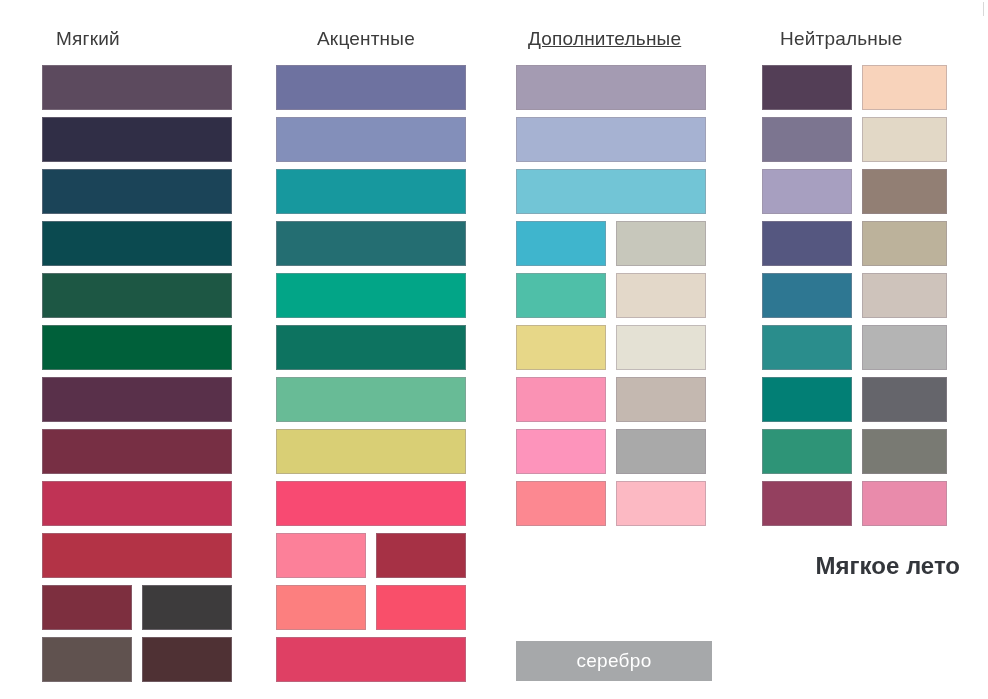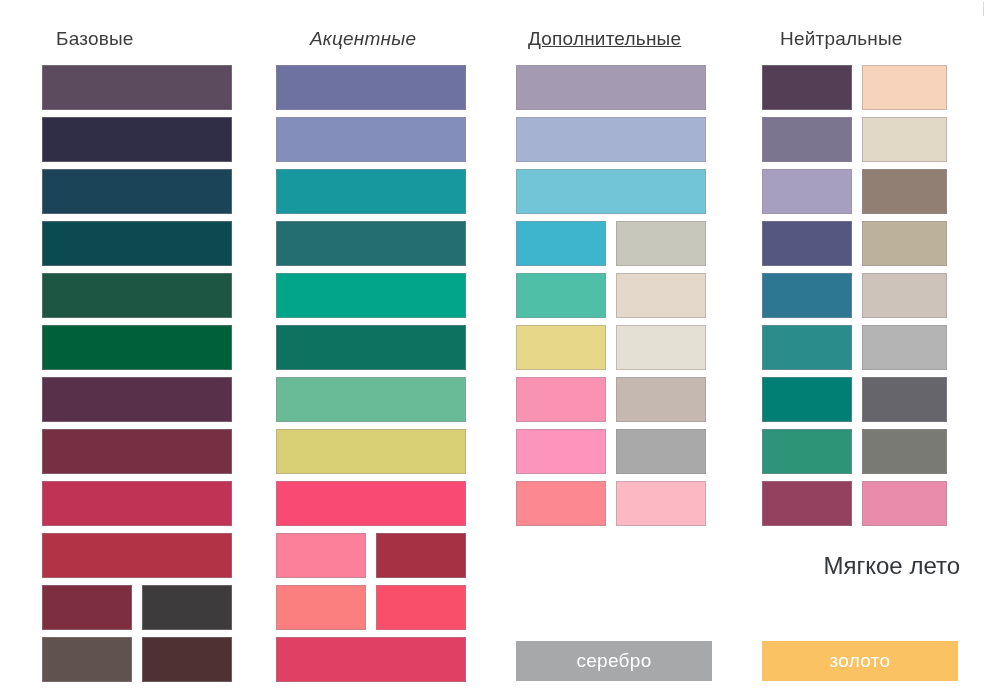--- a/index.html
+++ b/index.html
@@ -94,21 +94,21 @@
   }
 </style>
 </head>
 <body>
 
 <div id="palette-root">
 
   <div class="corner-mark"></div>
 
   <div class="column" id="col-base" style="left:42px; width:190px;">
-    <div class="col-title" style="left:14px;">Базовые</div>
+    <div class="col-title" style="left:14px;">Мягкий</div>
     <div class="swatch-stack" style="left:0; top:65px;">
         <div class="swatch-row" style="top: 0px; left: 0px;">
           <div class="swatch full left" style="background-color: rgb(92, 74, 94);"></div>
         </div>
         <div class="swatch-row" style="top: 52px; left: 0px;">
           <div class="swatch full left" style="background-color: rgb(48, 46, 70);"></div>
         </div>
         <div class="swatch-row" style="top: 104px; left: 0px;">
           <div class="swatch full left" style="background-color: rgb(27, 68, 88);"></div>
         </div>
@@ -138,21 +138,21 @@
           <div class="swatch half right" style="background-color: rgb(61, 59, 60);"></div>
         </div>
         <div class="swatch-row" style="top: 572px; left: 0px;">
           <div class="swatch half left" style="background-color: rgb(96, 82, 79);"></div>
           <div class="swatch half right" style="background-color: rgb(79, 49, 52);"></div>
         </div>
       </div>
   </div>
 
   <div class="column" id="col-accent" style="left:276px; width:190px;">
-    <div class="col-title" style="left:34px;font-style:italic;">Акцентные</div>
+    <div class="col-title" style="left:41px;">Акцентные</div>
     <div class="swatch-stack" style="left:0; top:65px;">
         <div class="swatch-row" style="top: 0px; left: 0px;">
           <div class="swatch full left" style="background-color: rgb(110, 114, 160);"></div>
         </div>
         <div class="swatch-row" style="top: 52px; left: 0px;">
           <div class="swatch full left" style="background-color: rgb(131, 143, 186);"></div>
         </div>
         <div class="swatch-row" style="top: 104px; left: 0px;">
           <div class="swatch full left" style="background-color: rgb(23, 152, 158);"></div>
         </div>
@@ -262,24 +262,21 @@
           <div class="swatch half left" style="background-color: rgb(46, 148, 119);"></div>
           <div class="swatch half right" style="background-color: rgb(121, 122, 115);"></div>
         </div>
         <div class="swatch-row" style="top: 416px; left: 0px;">
           <div class="swatch half left" style="background-color: rgb(148, 64, 95);"></div>
           <div class="swatch half right" style="background-color: rgb(233, 139, 171);"></div>
         </div>
       </div>
   </div>
 
-  <div class="tagline-block" style="top:552px;">
+  <div class="tagline-block" style="top:552px;font-weight:bold;">
     <div class="tagline-1">Мягкое лето</div>
   </div>
 
   <div class="metal-bar" id="silver-bar" style="background-color: rgb(166, 168, 170); color: rgb(255, 255, 255); justify-content: center;">
     <span>серебро</span>
   </div>
-  <div class="metal-bar" id="gold-bar" style="background-color: rgb(251, 194, 100); color: rgb(255, 255, 255);">
-    <span>золото</span>
-  </div>
 
 </div>
 
 </body></html>

